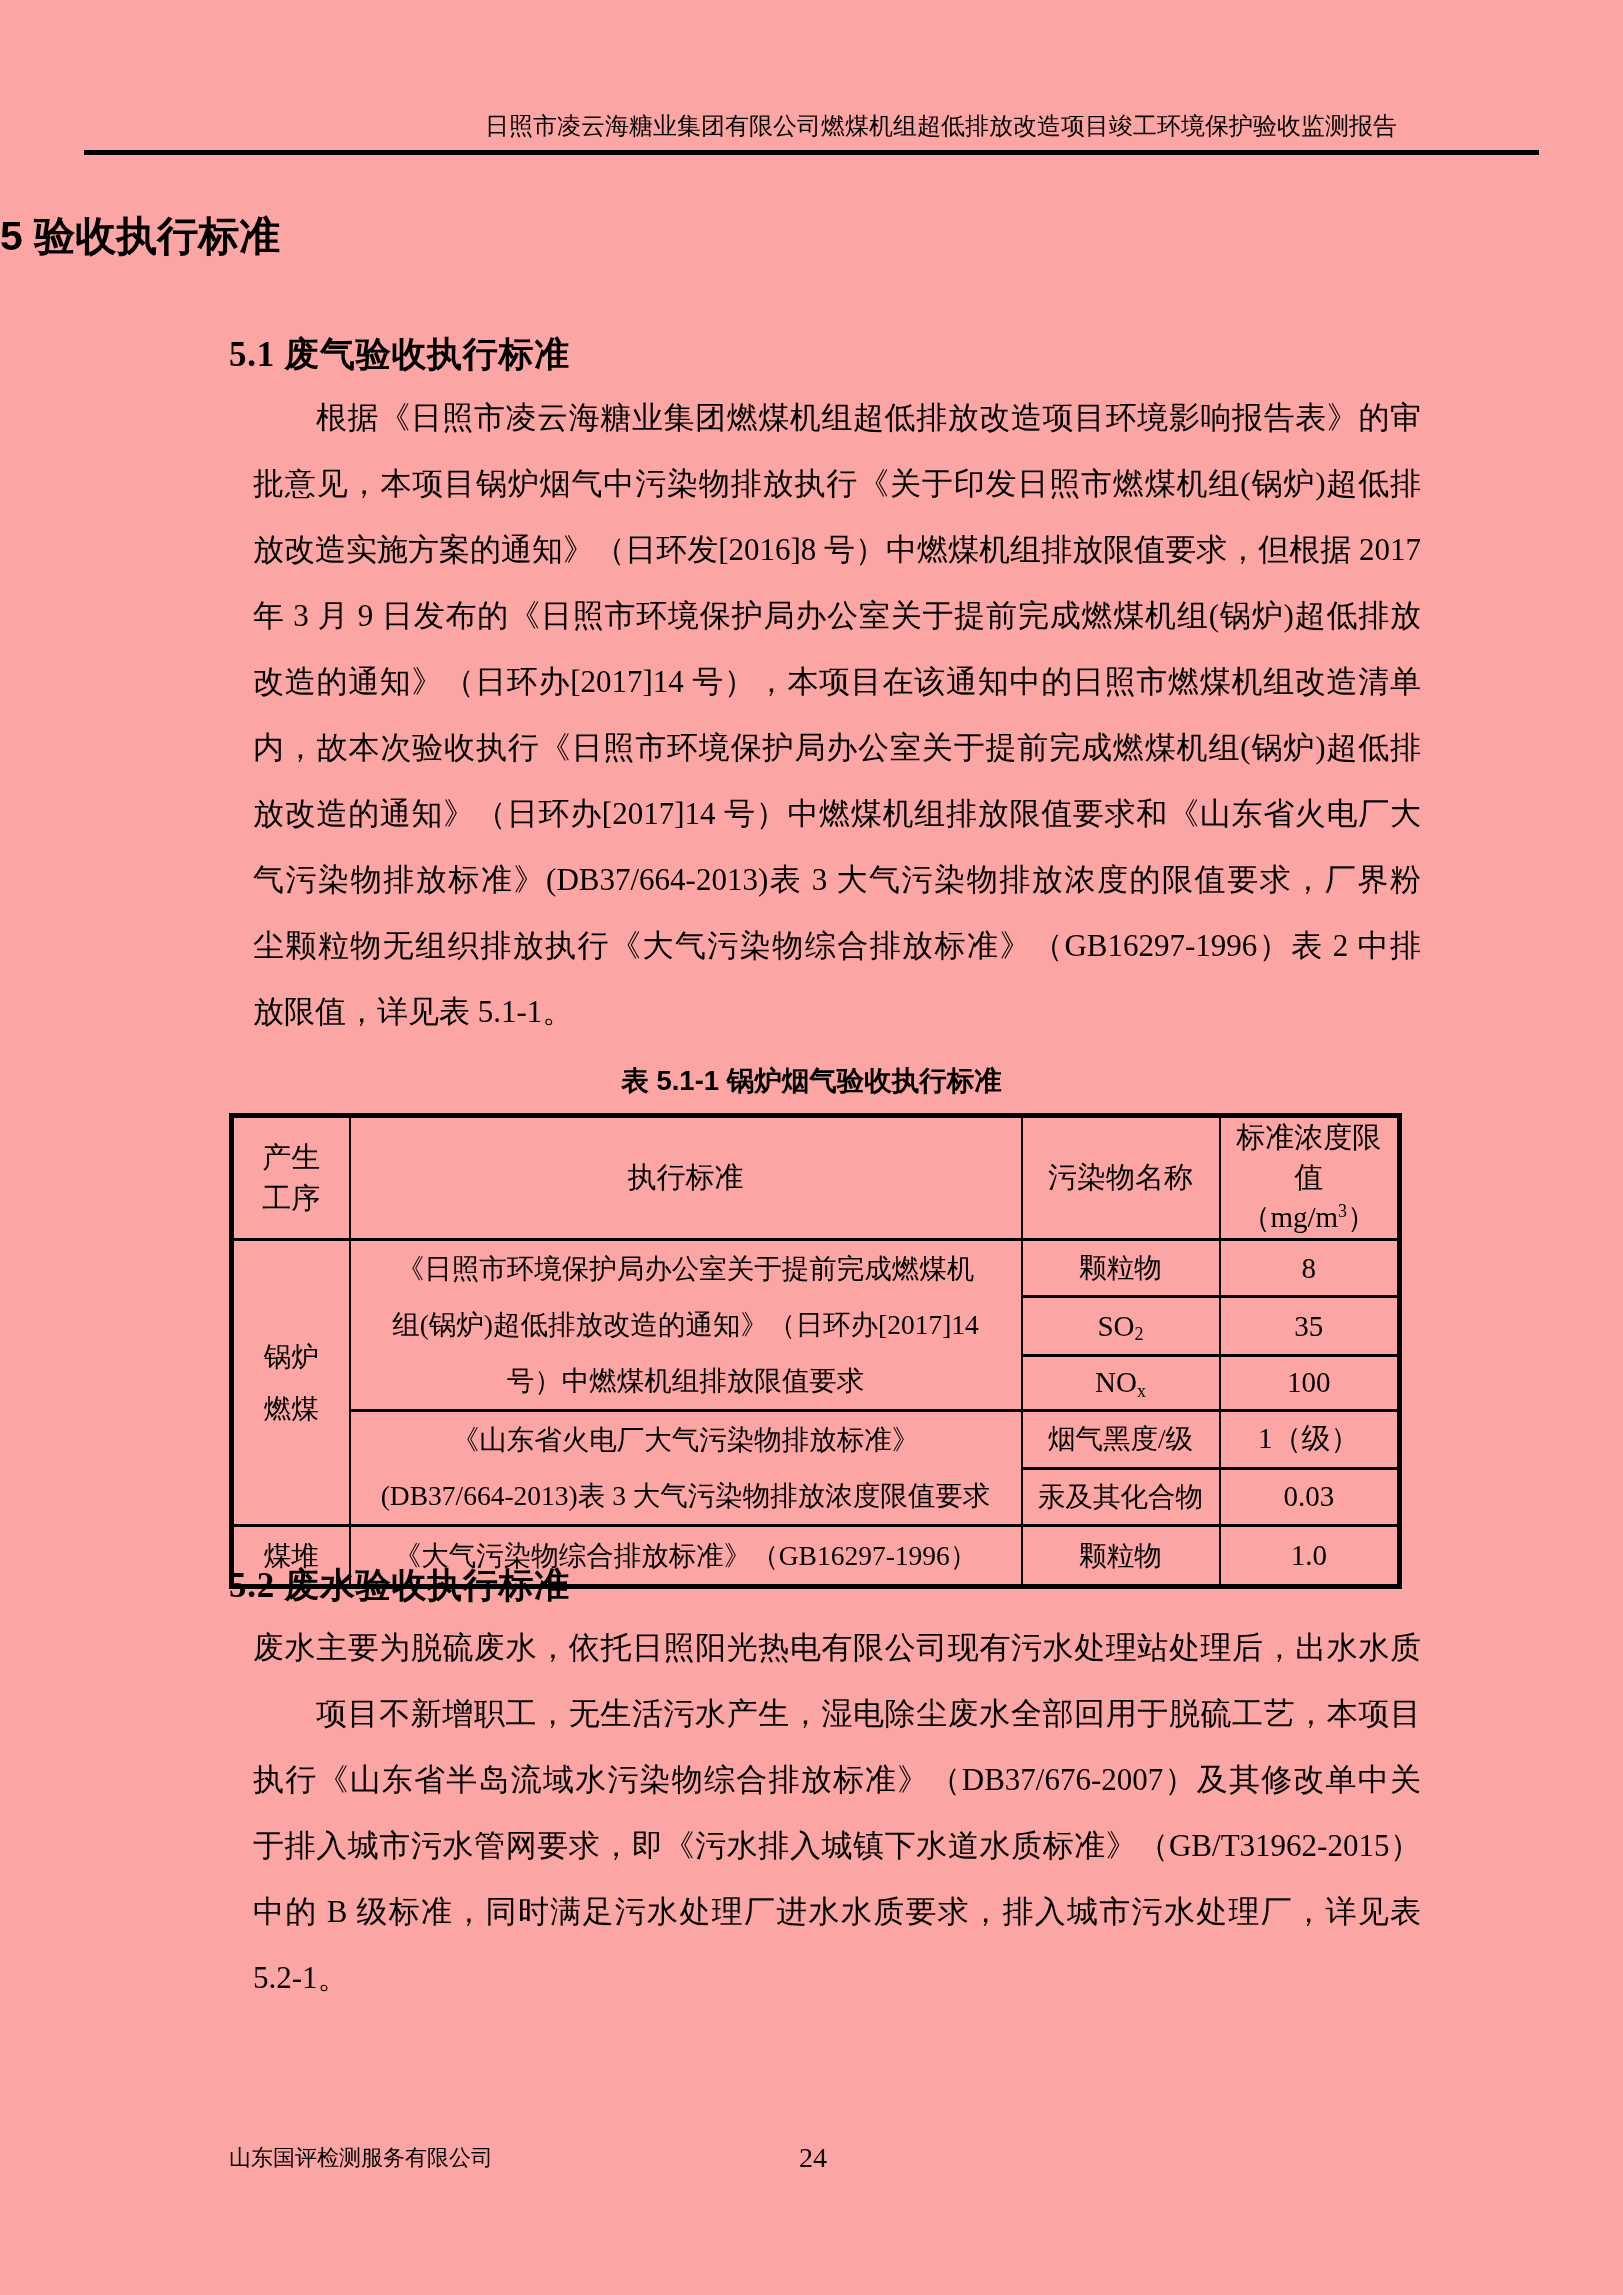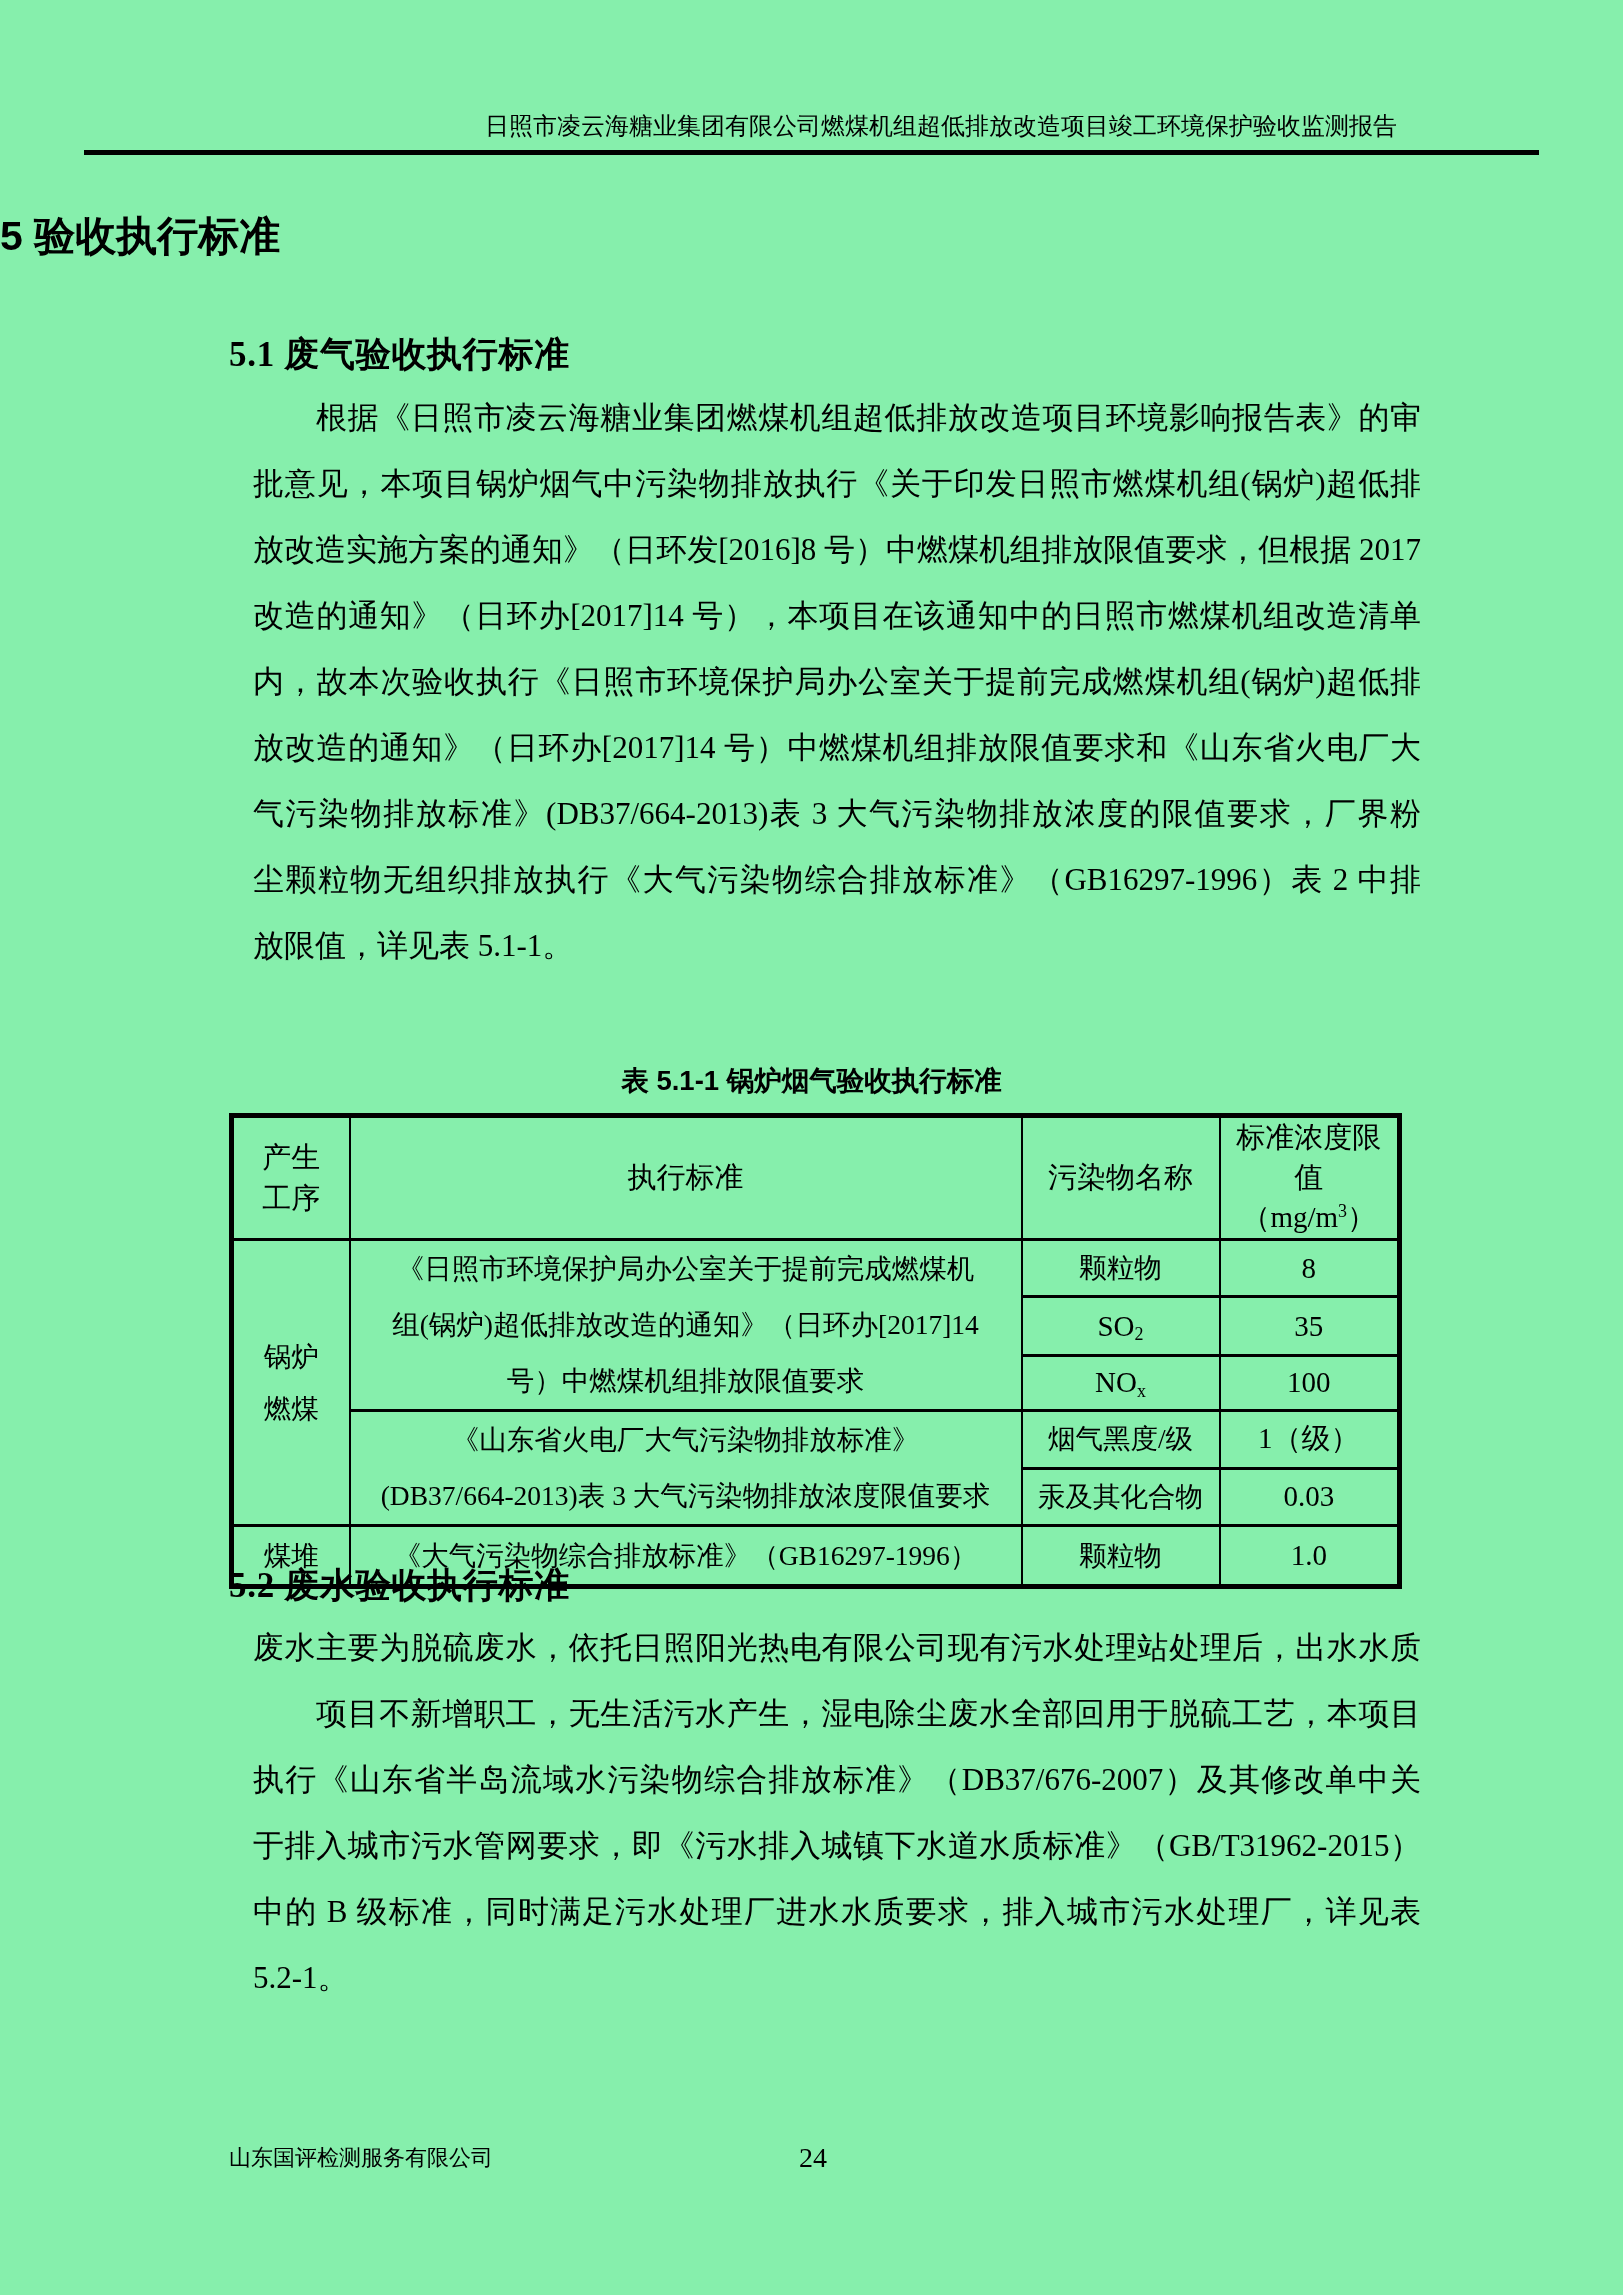--- a/index.html
+++ b/index.html
@@ -1,20 +1,20 @@
 <!DOCTYPE html>
 <html style="font-size:10.5px"><head>
 <meta charset="utf-8">
 <style>
   html,body { margin:0; padding:0; background:#888; }
   .page {
     position:relative;
     width:1623px; height:2295px;
     margin:0 auto;
-    background:#86efac;
+    background:#fca5a5;
     color:#000;
     font-family:"Liberation Serif","DejaVu Serif",serif;
     overflow:hidden;
   }
 
   
   .doc-header {
     position:absolute; top:111px; left:229px; right:226px;
     text-align:right;
     font-size:24px; line-height:30px;
@@ -118,20 +118,21 @@
   <div class="header-rule"></div>
 
   <div class="chapter-title">5 验收执行标准</div>
 
   <div class="section-heading h51">5.1 废气验收执行标准</div>
 
   <div class="para p51">
       <div class="tline first">根据《日照市凌云海糖业集团燃煤机组超低排放改造项目环境影响报告表》的审</div>
       <div class="tline">批意见，本项目锅炉烟气中污染物排放执行《关于印发日照市燃煤机组(锅炉)超低排</div>
       <div class="tline">放改造实施方案的通知》（日环发[2016]8 号）中燃煤机组排放限值要求，但根据 2017</div>
+      <div class="tline">年 3 月 9 日发布的《日照市环境保护局办公室关于提前完成燃煤机组(锅炉)超低排放</div>
       <div class="tline">改造的通知》（日环办[2017]14 号），本项目在该通知中的日照市燃煤机组改造清单</div>
       <div class="tline">内，故本次验收执行《日照市环境保护局办公室关于提前完成燃煤机组(锅炉)超低排</div>
       <div class="tline">放改造的通知》（日环办[2017]14 号）中燃煤机组排放限值要求和《山东省火电厂大</div>
       <div class="tline">气污染物排放标准》(DB37/664-2013)表 3 大气污染物排放浓度的限值要求，厂界粉</div>
       <div class="tline">尘颗粒物无组织排放执行《大气污染物综合排放标准》（GB16297-1996）表 2 中排</div>
       <div class="tline last">放限值，详见表 5.1-1。</div>
     </div>
 
   <div class="table-caption">表 5.1-1 锅炉烟气验收执行标准</div>
 

